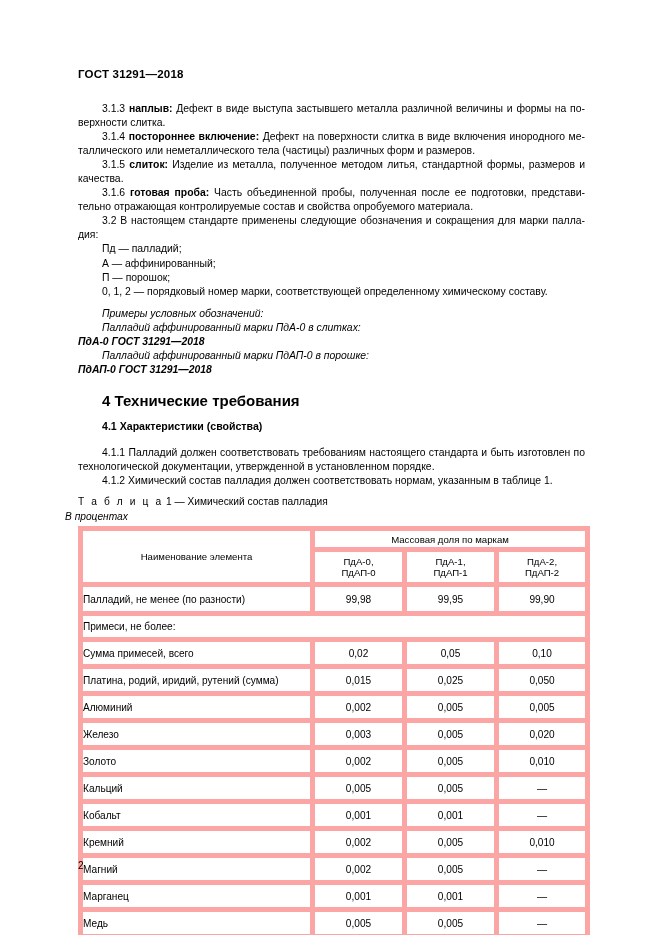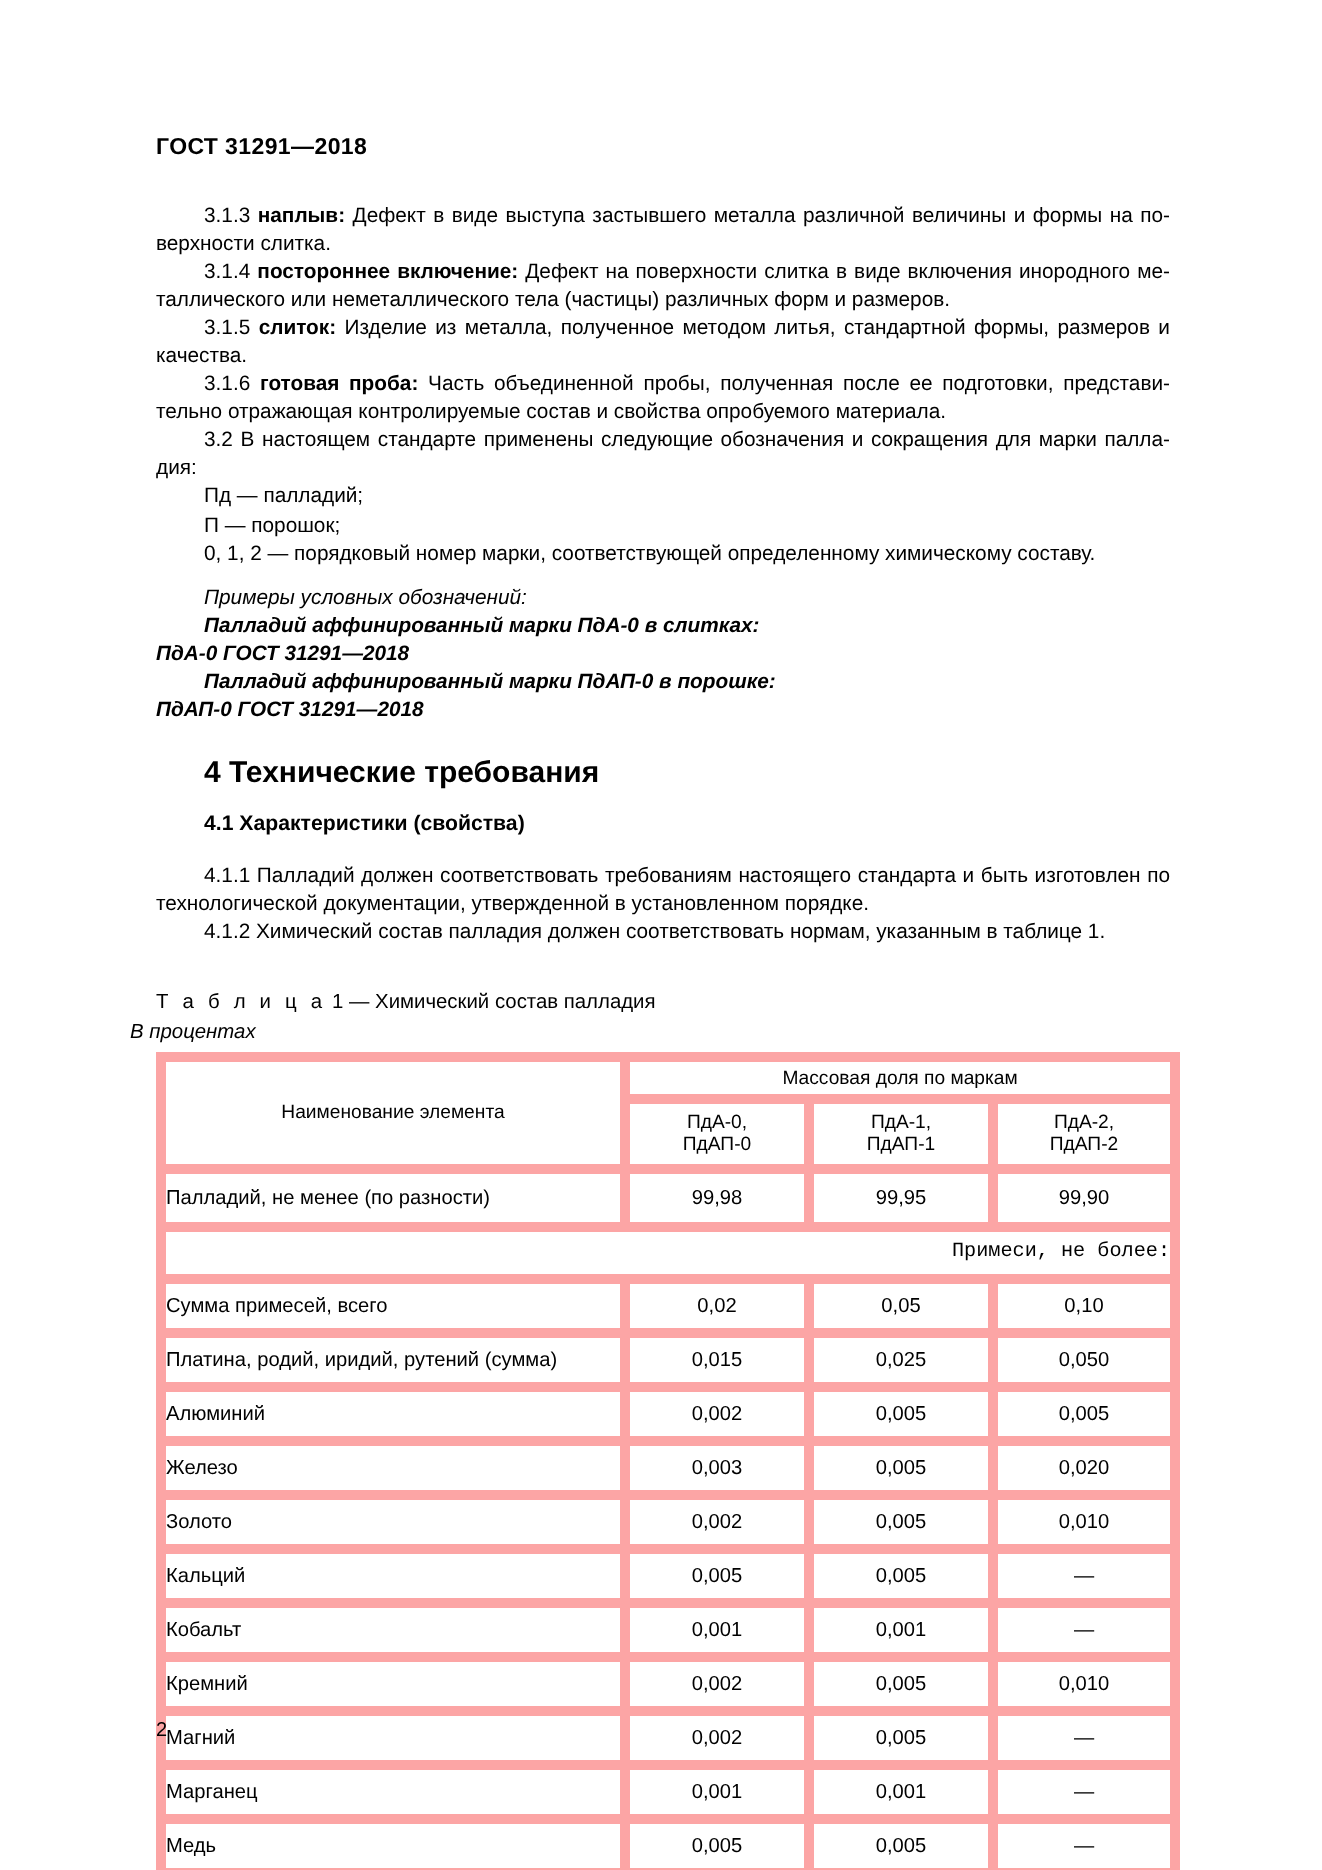--- a/index.html
+++ b/index.html
@@ -56,21 +56,21 @@
     font-size: 10.4px;
     line-height: 14.05px;
     text-indent: 24px;
     text-align: left;
   }
   p.italicline {
     margin: 0;
     font-size: 10.4px;
     line-height: 14.05px;
     font-style: italic;
-    font-weight: bold;
+    font-weight: normal;
     text-indent: 24px;
     text-align: left;
   }
   p.italicline.plain {
     font-weight: normal;
   }
   p.italiccenter {
     margin: 0;
     font-size: 10.4px;
     line-height: 14.05px;
@@ -157,24 +157,23 @@
     padding-left: 7px;
     height: 22px;
     font-size: 10.1px;
   }
   td.val {
     text-align: center;
     height: 22px;
     font-size: 10.1px;
   }
   td.span-note {
-    text-align: right;
+    text-align: left;
     height: 21px;
     font-size: 10.1px;
-    font-family: Liberation Mono, monospace;
   }
   td.pd-row {
     height: 24px;
   }
 
   
   .page-number {
     position: absolute;
     top: 846px;
     left: 78px;
@@ -194,20 +193,21 @@
 
     <p class="body"><span>3.1.4</span> <span class="term">постороннее включение:</span><span> Дефект на поверхности слитка в виде включения инородного ме­таллического или неметаллического тела (частицы) различных форм и размеров.</span></p>
 
     <p class="body"><span>3.1.5</span> <span class="term">слиток:</span><span> Изделие из металла, полученное методом литья, стандартной формы, размеров и качества.</span></p>
 
     <p class="body"><span>3.1.6</span> <span class="term">готовая проба:</span><span> Часть объединенной пробы, полученная после ее подготовки, представи­тельно отражающая контролируемые состав и свойства опробуемого материала.</span></p>
 
     <p class="body">3.2 В настоящем стандарте применены следующие обозначения и сокращения для марки палла­дия:</p>
 
     <p class="listline">Пд — палладий;</p>
+    <p class="listline">А — аффинированный;</p>
     <p class="listline">П — порошок;</p>
     <p class="listline">0, 1, 2 — порядковый номер марки, соответствующей определенному химическому составу.</p>
 
     <div class="sp-c"></div>
 
     <p class="italicline plain">Примеры условных обозначений:</p>
     <p class="italicline">Палладий аффинированный марки ПдА-0 в слитках:</p>
     <p class="italiccenter">ПдА-0 ГОСТ 31291—2018</p>
     <p class="italicline">Палладий аффинированный марки ПдАП-0 в порошке:</p>
     <p class="italiccenter">ПдАП-0 ГОСТ 31291—2018</p>

